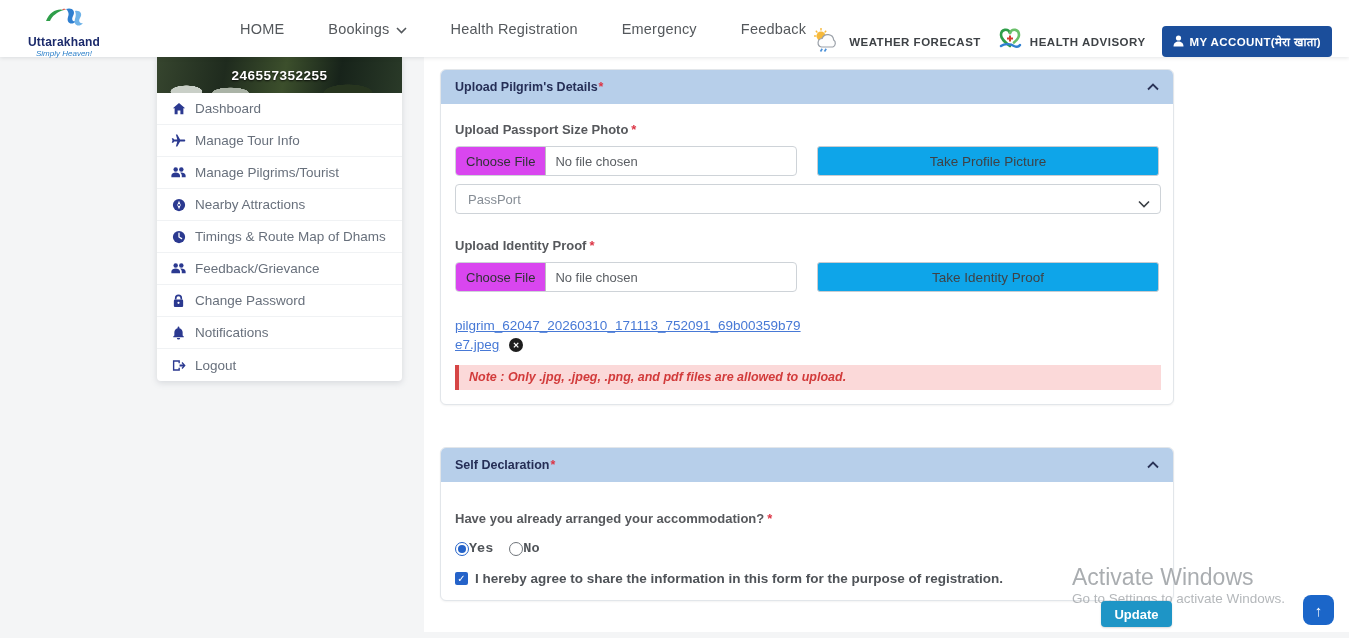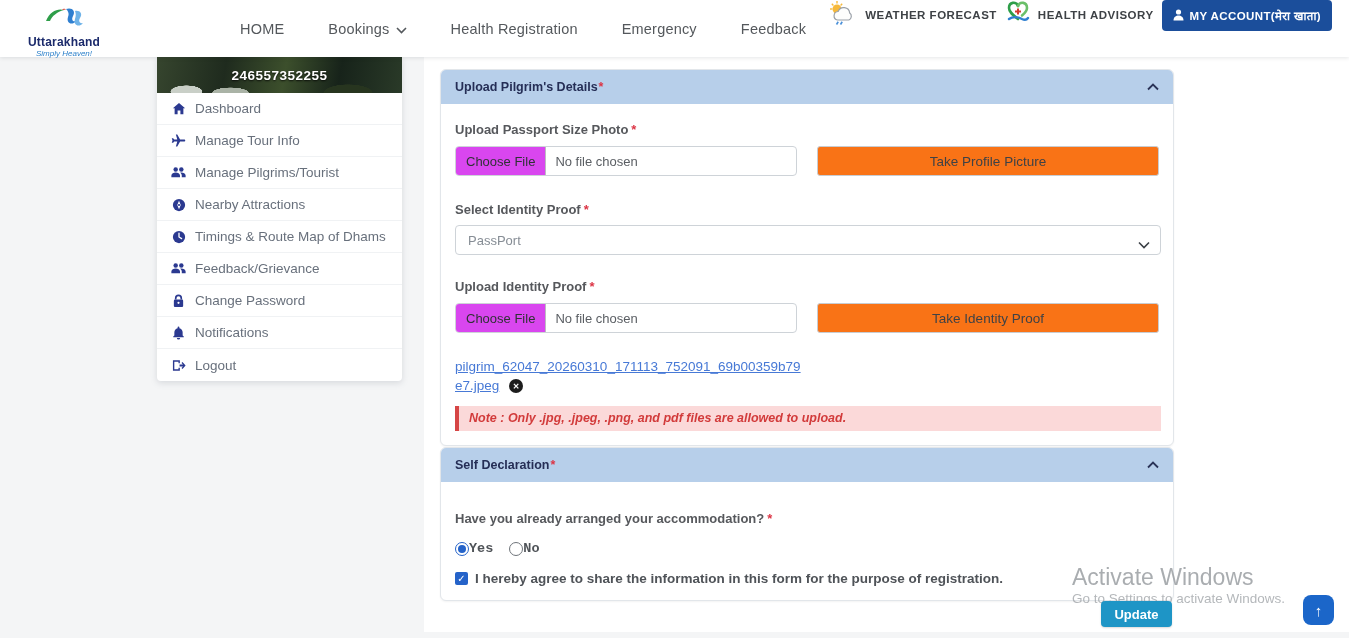--- a/index.html
+++ b/index.html
@@ -8,21 +8,21 @@
            font-family:"Liberation Sans", sans-serif; color:#4f5358; }
 
   
   .header { position:absolute; top:0; left:0; width:1349px; height:57px; background:#fff;
             box-shadow:0 1px 4px rgba(40,50,60,.12); z-index:20; }
   .logo { position:absolute; left:16px; top:5px; width:96px; text-align:center; cursor:pointer; }
   .logo-name { font-size:12px; font-weight:bold; color:#1b2a6b; letter-spacing:.2px; }
   .logo-tag  { font-size:8px; font-style:italic; color:#2a7fc9; }
   .nav { position:absolute; left:240px; top:0; height:57px; display:flex; align-items:center; gap:44px; }
   .nav-item { font-size:14.5px; color:#54585c; letter-spacing:.2px; cursor:pointer; display:flex; align-items:center; gap:6px; white-space:nowrap; }
-  .hdr-right { position:absolute; right:17px; top:0; height:57px; display:flex; align-items:flex-start; gap:8px; }
+  .hdr-right { position:absolute; right:17px; top:0; height:57px; display:flex; align-items:flex-end; gap:16px; }
   .hdr-action { display:flex; align-items:center; gap:7px; cursor:pointer; }
   .hdr-action-label { font-size:11.5px; font-weight:bold; color:#3e4246; letter-spacing:.5px; white-space:nowrap; }
   .account-btn { display:flex; align-items:center; gap:6px; background:#1b4e9b; color:#fff;
                  border:none; border-radius:4px; padding:8px 11px; font-size:11.5px; font-weight:bold;
                  letter-spacing:.4px; cursor:pointer; font-family:"Liberation Sans", sans-serif; white-space:nowrap; }
 
   
   .sidebar { position:absolute; left:157px; top:57px; width:245px; background:#fff;
              box-shadow:0 2px 6px rgba(110,120,130,.22); border-radius:0 0 4px 4px; z-index:5; }
   .side-banner { height:36px; background:
@@ -56,21 +56,21 @@
   .lbl { font-size:13px; font-weight:bold; color:#56585c; }
   .lbl .req { margin-left:3px; }
 
   .row2 { display:flex; gap:20px; margin-top:9px; }
   .filebox { width:347px; height:30px; border:1px solid #ced3d8; border-radius:4px; background:#fff;
              display:flex; align-items:center; overflow:hidden; cursor:pointer; }
   .file-btn { margin-left:0; height:30px; padding:0 10px; background:#d946ef; border:1px solid #bdbdc2;
               border-top:none; border-bottom:none; border-left:none; border-right:1px solid #bdbdc2;
               font-size:13px; color:#2f3235; display:flex; align-items:center; font-family:"Liberation Sans", sans-serif; cursor:pointer; }
   .file-status { font-size:13px; color:#5a5e63; padding-left:9px; }
-  .ghost-btn { width:347px; height:30px; background:#f97316; border:1px solid #c8ccd1; border-radius:3px;
+  .ghost-btn { width:347px; height:30px; background:#0ea5e9; border:1px solid #c8ccd1; border-radius:3px;
                font-size:13.5px; color:#3f4246; cursor:pointer; font-family:"Liberation Sans", sans-serif; }
 
   .mt26 { margin-top:26px; } .mt24 { margin-top:24px; }
   .selectwrap { position:relative; margin-top:8px; width:706px; height:30px; border:1px solid #ced3d8;
                 border-radius:4px; background:#fff; display:flex; align-items:center; padding:0 12px; cursor:pointer; }
   .sel-value { font-size:13px; color:#868d95; }
   .sel-chev { position:absolute; right:10px; top:9px; }
 
   .linkline { margin-top:24px; width:352px; font-size:13.5px; line-height:19px; }
   .linkline a { color:#4779d6; text-decoration:underline; word-break:break-all; cursor:pointer; }
@@ -291,23 +291,20 @@
           <span>Upload Passport Size Photo</span><span class="req">*</span>
         </div>
         <div class="row2">
           <div class="filebox">
             <span class="file-btn">Choose File</span>
             <span class="file-status">No file chosen</span>
           </div>
           <button class="ghost-btn">Take Profile Picture</button>
         </div>
 
-        <div class="lbl mt26">
-          <span>Select Identity Proof</span><span class="req">*</span>
-        </div>
         <div class="selectwrap">
           <span class="sel-value">PassPort</span>
           <span class="sel-chev">
             <svg width="12" height="8" viewBox="0 0 12 8">
                 <path d="M1 1.5 6 6.5 11 1.5" fill="none" stroke="#3a3f45" stroke-width="1.6"></path>
               </svg>
           </span>
         </div>
 
         <div class="lbl mt24">

